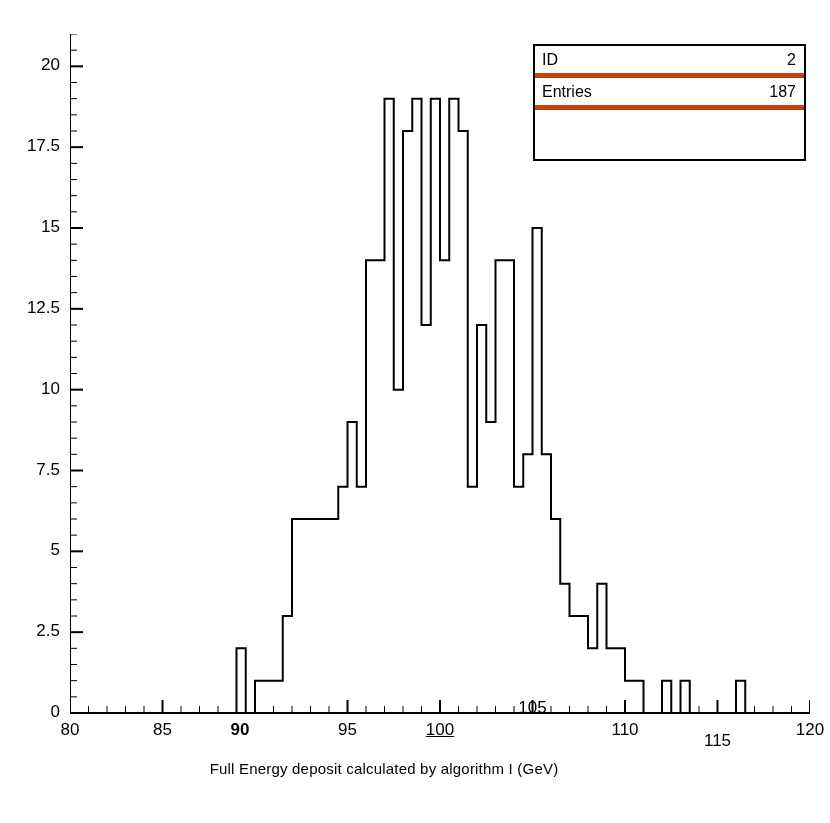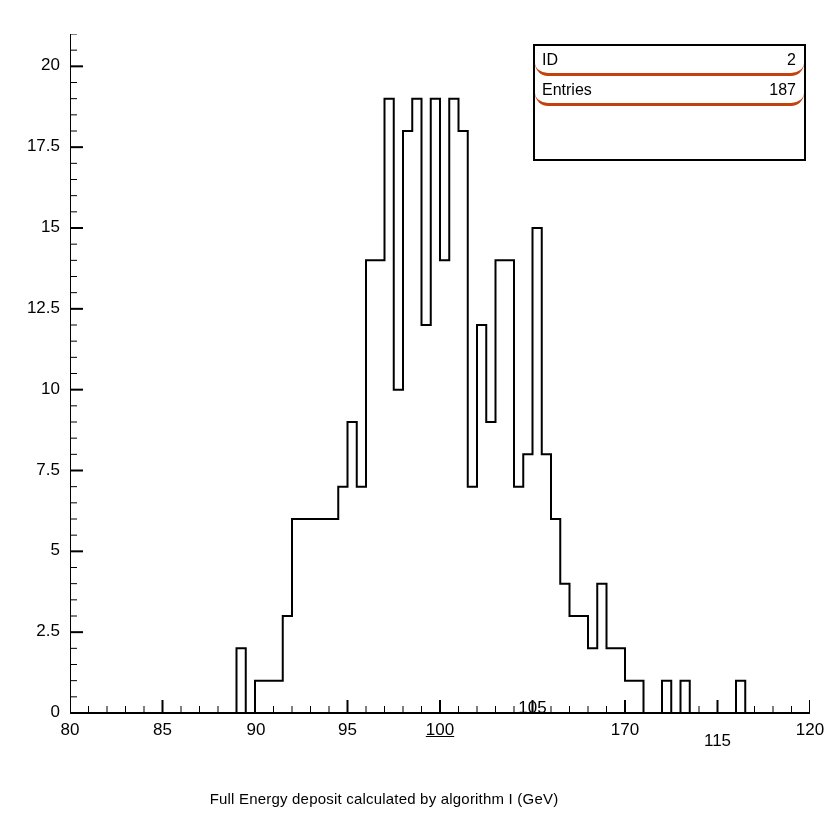--- a/index.html
+++ b/index.html
@@ -27,21 +27,21 @@
     top: 8px;
     width: 830px;
     text-align: center;
     font-size: 15px;
     letter-spacing: 0.4px;
     white-space: pre;
   }
   .xlabel {
     position: absolute;
     left: 0;
-    top: 790px;
+    top: 760px;
     width: 768px;
     text-align: center;
     font-size: 15px;
     letter-spacing: 0.2px;
   }
   #plot-area {
     position: absolute;
     left: 70px;
     top: 34px;
     width: 740px;
@@ -62,22 +62,21 @@
   }
   .stats-row {
     display: flex;
     justify-content: space-between;
     align-items: center;
     height: 27px;
     padding: 0 8px 0 7px;
     font-size: 16px;
   }
   .stats-row.sep {
-    border-bottom: 3px solid #c2410c;
-    border-radius: 13px;
+    border-bottom: 5px solid #c2410c;
   }
   .stats-key { text-align: left; }
   .stats-val { text-align: right; }
   .tick-label {
     position: absolute;
     font-size: 17px;
     white-space: nowrap;
   }
   .y-tick {
     text-align: right;
@@ -197,25 +196,25 @@
       <div class="tick-label y-tick" style="left: -2px; top: 459.5px; width: 62px;">7.5</div>
       <div class="tick-label y-tick" style="left: -2px; top: 378.667px; width: 62px;">10</div>
       <div class="tick-label y-tick" style="left: -2px; top: 297.833px; width: 62px;">12.5</div>
       <div class="tick-label y-tick" style="left: -2px; top: 217px; width: 62px;">15</div>
       <div class="tick-label y-tick" style="left: -2px; top: 136.167px; width: 62px;">17.5</div>
       <div class="tick-label y-tick" style="left: -2px; top: 55.3333px; width: 62px;">20</div>
     </div>
   <div id="x-tick-labels">
       <div class="tick-label x-tick" style="left: 40px; top: 720px; width: 60px;">80</div>
       <div class="tick-label x-tick" style="left: 132.5px; top: 720px; width: 60px;">85</div>
-      <div class="tick-label x-tick" style="left: 226px; top: 720px; width: 60px;">90</div>
+      <div class="tick-label x-tick" style="left: 210px; top: 720px; width: 60px; font-weight: bold;">90</div>
       <div class="tick-label x-tick" style="left: 317.5px; top: 720px; width: 60px;">95</div>
       <div class="tick-label x-tick" style="left: 410px; top: 720px; width: 60px; text-decoration: underline;">100</div>
       <div class="tick-label x-tick" style="left: 502.5px; top: 698px; width: 60px;">105</div>
-      <div class="tick-label x-tick" style="left: 595px; top: 720px; width: 60px;">170</div>
+      <div class="tick-label x-tick" style="left: 595px; top: 720px; width: 60px;">110</div>
       <div class="tick-label x-tick" style="left: 687.5px; top: 720px; width: 60px; margin-top: 11px;">115</div>
       <div class="tick-label x-tick" style="left: 780px; top: 720px; width: 60px;">120</div>
     </div>
 
   <div class="stats-box">
     <div class="stats-row sep">
       <span class="stats-key">ID</span>
       <span class="stats-val">2</span>
     </div>
     <div class="stats-row sep">

